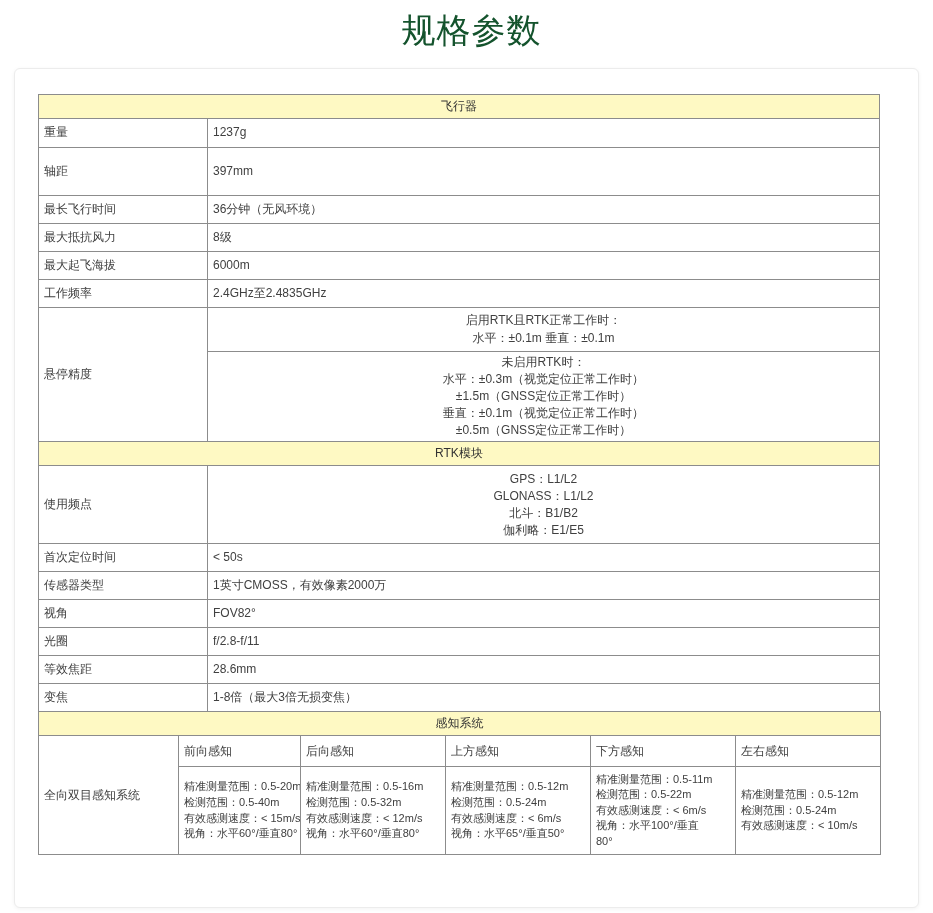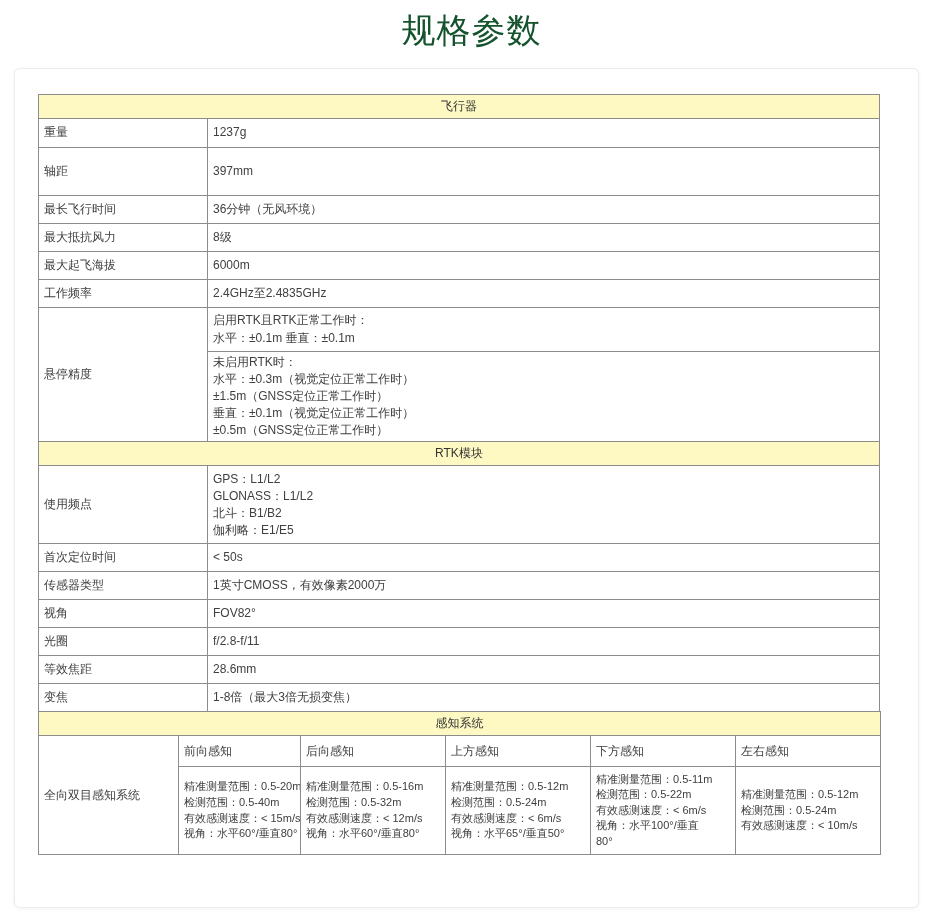--- a/index.html
+++ b/index.html
@@ -50,21 +50,21 @@
   }
   table.spec th.section-hdr {
     background: #fef9c3;
     color: #333333;
     font-weight: 400;
     text-align: center;
     height: 19px;
     font-size: 12px;
   }
   td.lbl { text-align: left; }
-  td.pre { white-space: pre-line; }
+  td.pre { white-space: pre-line; text-align: center; }
   td.specs {
     white-space: pre;
     font-size: 11px;
     line-height: 1.5;
     padding: 2px 3px;
   }
   
   tr.h23 td { height: 23px; }
   tr.h24 td { height: 24px; }
   tr.h43 td { height: 43px; }

